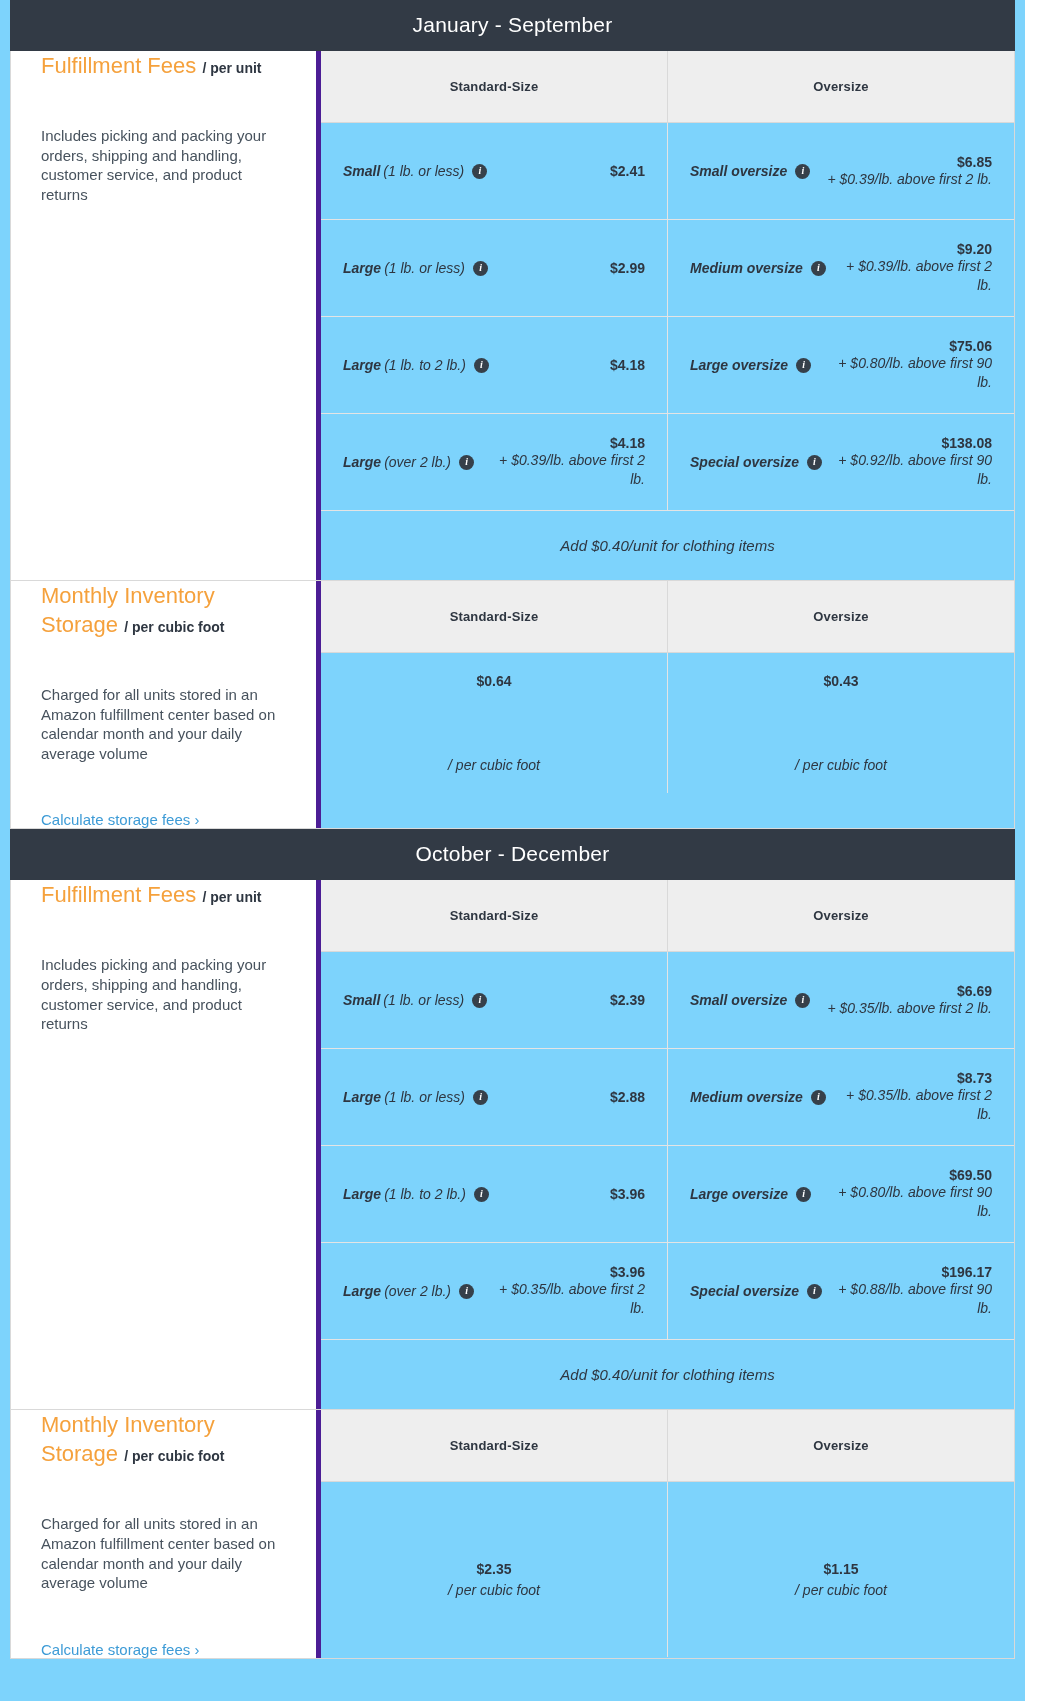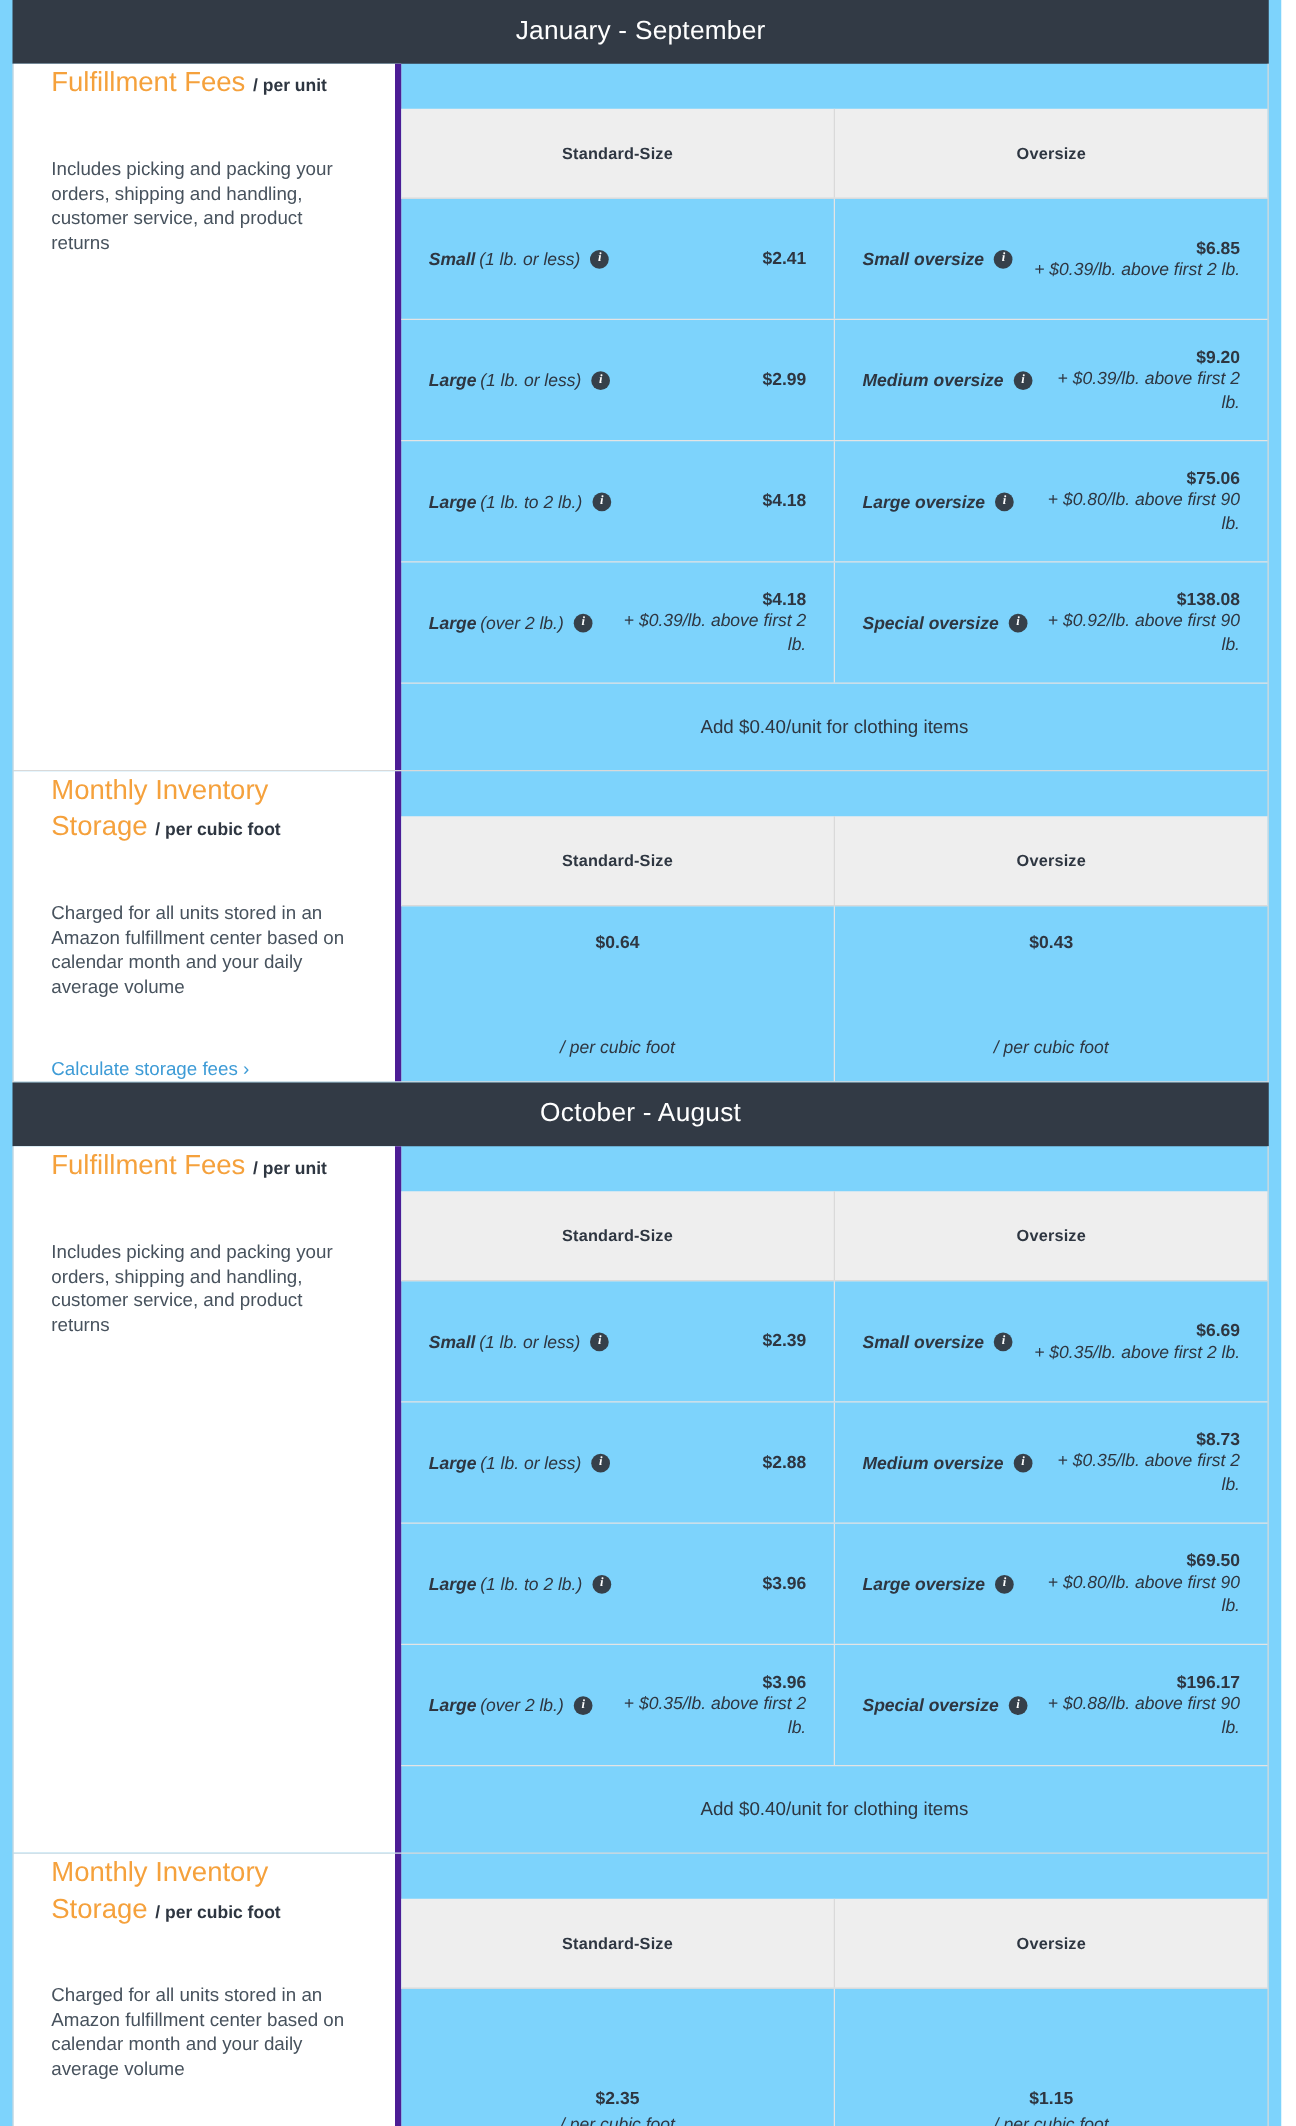--- a/index.html
+++ b/index.html
@@ -54,21 +54,20 @@
     display: flex;
     flex-direction: column;
     justify-content: flex-start;
     background: #ffffff;
     gap: 29px;
   }
   .right-col {
     flex: 1;
     display: flex;
     flex-direction: column;
-    margin-top: 36px;
   }
 
   .fee-title {
     color: #f5a13c;
     font-size: 22px;
     line-height: 29px;
     font-weight: 400;
     margin-bottom: 14px;
   }
   .fee-title .per {
@@ -168,20 +167,21 @@
   .surcharge {
     font-size: 14px;
     font-style: italic;
     color: #2e3641;
     line-height: 19px;
   }
 
   .clothing-note {
     text-align: center;
     font-size: 15px;
+    font-style: italic;
     color: #2e3641;
     padding: 26px 0;
   }
 
   
   .storage-row {
     display: flex;
     min-height: 140px;
   }
   .storage-cell {
@@ -348,21 +348,21 @@
           <div class="storage-cell">
             <div class="storage-price">$0.43</div>
             <div class="storage-unit">/ per cubic foot</div>
           </div>
         </div>
       </div>
     </div>
 
   </div>
 
-  <div class="season-banner">October - August</div>
+  <div class="season-banner">October - December</div>
   <div class="table-wrap">
 
     <div class="section">
       <div class="left-col">
         <div class="fee-title">
           <span>Fulfillment Fees</span>
           <span class="per">/ per unit</span>
         </div>
         <div class="fee-desc">Includes picking and packing your orders, shipping and handling, customer service, and product returns</div>
       </div>

